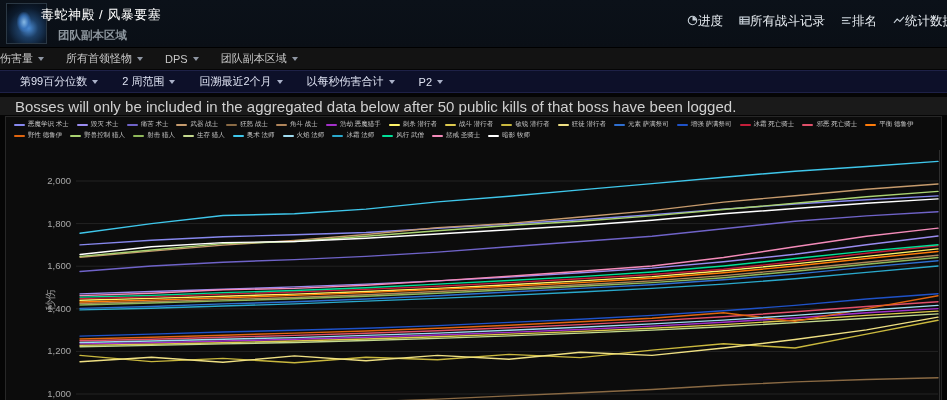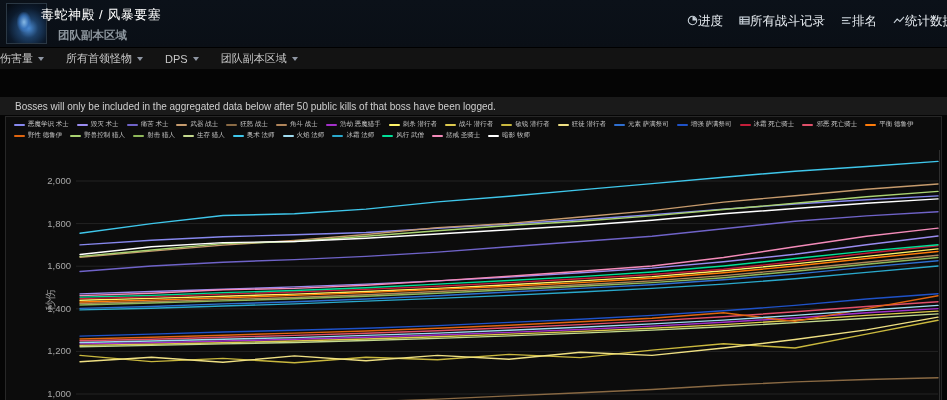--- a/index.html
+++ b/index.html
@@ -25,21 +25,21 @@
   .toolbar2{position:absolute;top:70px;left:0;width:947px;height:23px;background:#0d1029;
     border-top:1px solid #1e2147;border-bottom:1px solid #1e2147;
     display:flex;align-items:center;padding-left:20px;gap:24px;}
   .toolbar2 .drop{font-size:11px;color:#dfe3f2;display:flex;align-items:center;cursor:pointer;}
   .caret{display:inline-block;width:0;height:0;border-left:3.5px solid transparent;
     border-right:3.5px solid transparent;border-top:4px solid #8f96a3;margin-left:5px;}
   .toolbar2 .caret{border-top-color:#aab1c8;}
 
   
   .notice{position:absolute;top:97px;left:0;width:947px;height:18px;background:#1a1a1a;
-    display:flex;align-items:center;padding-left:15px;font-size:10px;color:#cfcfcf;}
+    display:flex;align-items:center;padding-left:15px;font-size:15px;color:#cfcfcf;}
 
   
   .chart-panel{position:absolute;top:116px;left:5px;width:937px;height:284px;
     background:#0c0c0c;border:1px solid #272727;border-bottom:none;padding-left:18px;}
   .legend{position:absolute;top:3px;left:8px;width:920px;display:flex;flex-wrap:wrap;
     row-gap:2px;column-gap:8px;align-items:center;}
   .legend-item{display:flex;align-items:center;gap:3px;font-size:6.5px;color:#c8c8c8;cursor:pointer;white-space:nowrap;}
   .legend-dash{display:inline-block;width:11px;height:2px;border-radius:1px;}
   .plot-svg{position:absolute;left:-6px;top:24px;pointer-events:none;}
 </style>
@@ -94,20 +94,42 @@
       <div class="drop">
         <span>所有首领怪物</span>
         <span class="caret"></span>
       </div>
       <div class="drop">
         <span>DPS</span>
         <span class="caret"></span>
       </div>
       <div class="drop">
         <span>团队副本区域</span>
+        <span class="caret"></span>
+      </div>
+    </div>
+  <div class="toolbar2" id="toolbar2">
+      <div class="drop">
+        <span>第99百分位数</span>
+        <span class="caret"></span>
+      </div>
+      <div class="drop">
+        <span>2 周范围</span>
+        <span class="caret"></span>
+      </div>
+      <div class="drop">
+        <span>回溯最近2个月</span>
+        <span class="caret"></span>
+      </div>
+      <div class="drop">
+        <span>以每秒伤害合计</span>
+        <span class="caret"></span>
+      </div>
+      <div class="drop">
+        <span>P2</span>
         <span class="caret"></span>
       </div>
     </div>
 
   <div class="notice">
     <span>Bosses will only be included in the aggregated data below after 50 public kills of that boss have been logged.</span>
   </div>
 
   <div class="chart-panel">
     <div class="legend" id="legend">

